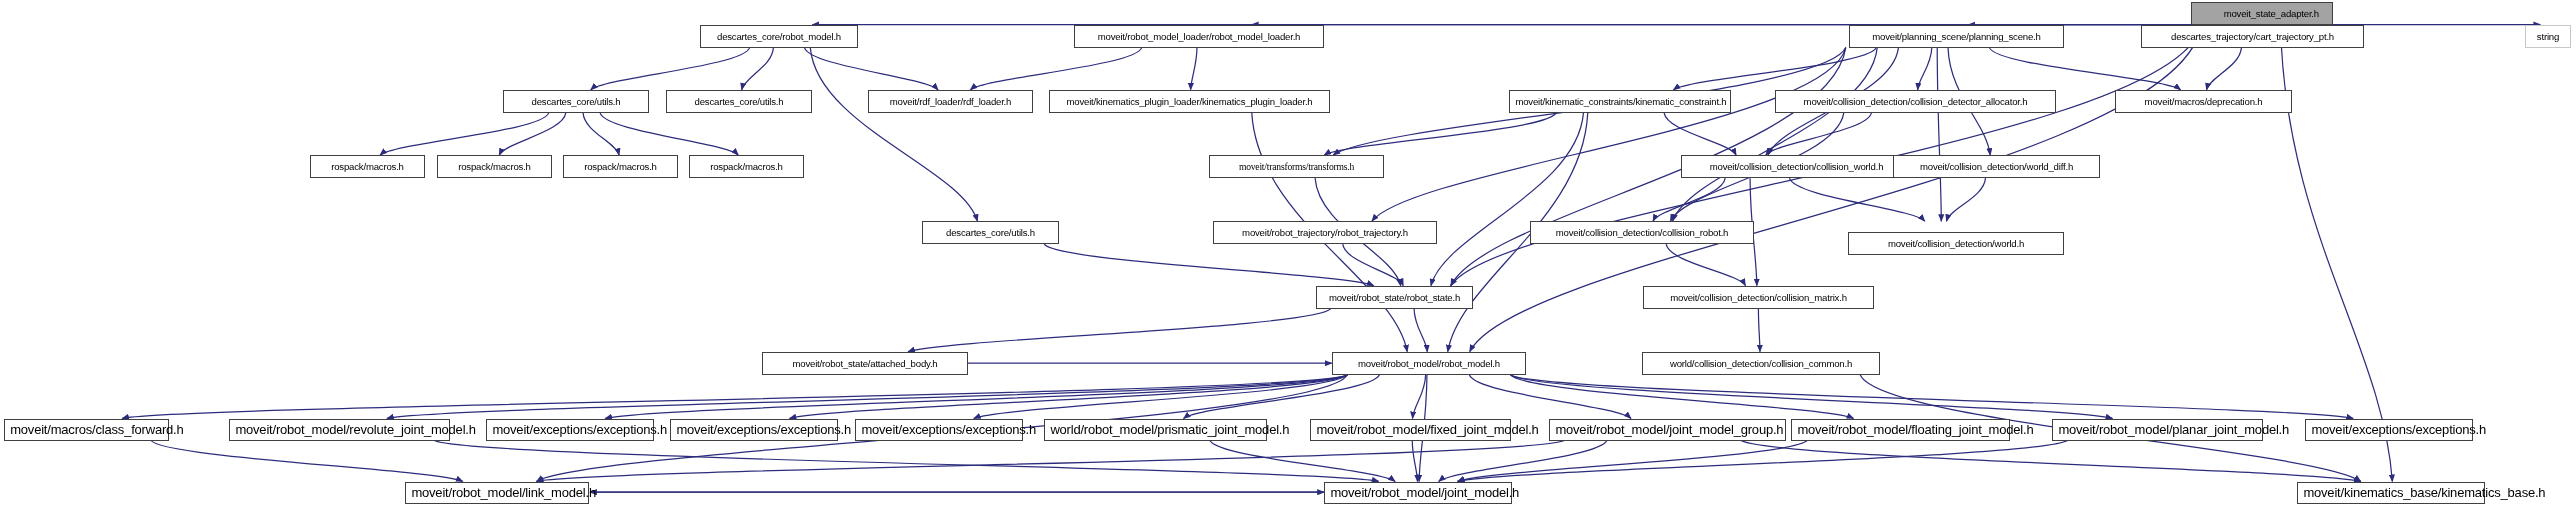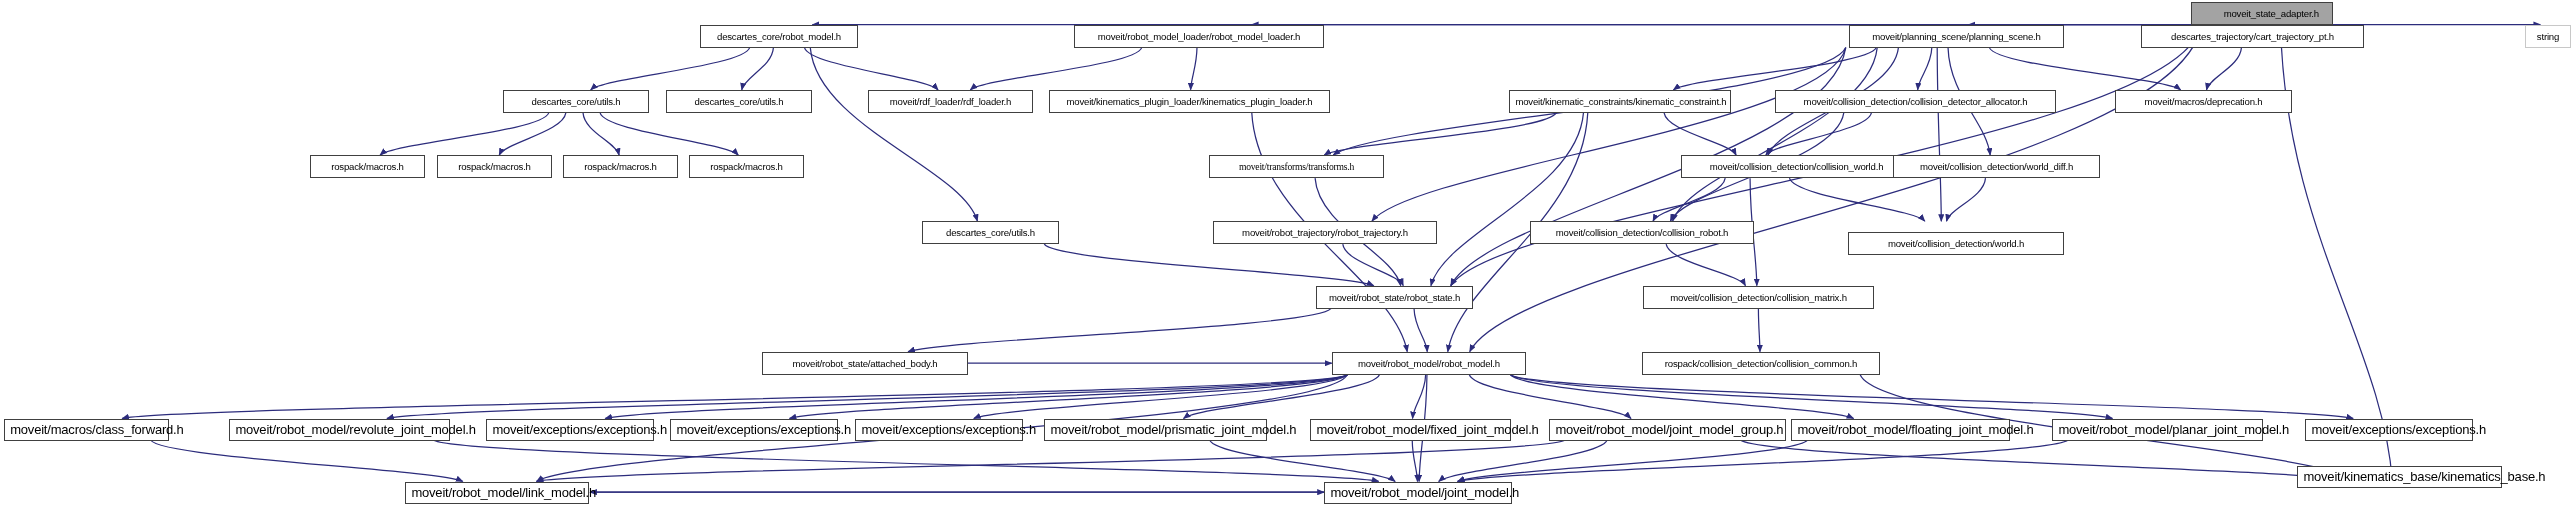--- a/index.html
+++ b/index.html
@@ -165,30 +165,30 @@
       <div class="node small" style="left: 1633px; top: 155px; width: 231px; margin-left: 48px;">moveit/collision_detection/collision_world.h</div>
       <div class="node small" style="left: 1893px; top: 155px; width: 207px;">moveit/collision_detection/world_diff.h</div>
       <div class="node small" style="left: 922px; top: 221px; width: 137px;">descartes_core/utils.h</div>
       <div class="node small" style="left: 1213px; top: 221px; width: 224px;">moveit/robot_trajectory/robot_trajectory.h</div>
       <div class="node small" style="left: 1530px; top: 221px; width: 224px;">moveit/collision_detection/collision_robot.h</div>
       <div class="node small" style="left: 1848px; top: 221px; width: 216px; margin-top: 11px;">moveit/collision_detection/world.h</div>
       <div class="node small" style="left: 1316px; top: 286px; width: 157px;">moveit/robot_state/robot_state.h</div>
       <div class="node small" style="left: 1643px; top: 286px; width: 231px;">moveit/collision_detection/collision_matrix.h</div>
       <div class="node small" style="left: 762px; top: 352px; width: 206px;">moveit/robot_state/attached_body.h</div>
       <div class="node small" style="left: 1332px; top: 352px; width: 194px;">moveit/robot_model/robot_model.h</div>
-      <div class="node small" style="left: 1642px; top: 352px; width: 238px;">rospack/collision_detection/collision_common.h</div>
+      <div class="node small" style="left: 1642px; top: 352px; width: 238px;">world/collision_detection/collision_common.h</div>
       <div class="node tiny" style="left: 3.8px; top: 419px; width: 165px;">moveit/macros/class_forward.h</div>
       <div class="node tiny" style="left: 229px; top: 419px; width: 221px;">moveit/robot_model/revolute_joint_model.h</div>
       <div class="node tiny" style="left: 486px; top: 419px; width: 168px;">moveit/exceptions/exceptions.h</div>
       <div class="node tiny" style="left: 670px; top: 419px; width: 168px;">moveit/exceptions/exceptions.h</div>
       <div class="node tiny" style="left: 855px; top: 419px; width: 168px;">moveit/exceptions/exceptions.h</div>
-      <div class="node tiny" style="left: 1044px; top: 419px; width: 223px;">moveit/robot_model/prismatic_joint_model.h</div>
+      <div class="node tiny" style="left: 1044px; top: 419px; width: 223px;">world/robot_model/prismatic_joint_model.h</div>
       <div class="node tiny" style="left: 1310px; top: 419px; width: 201px;">moveit/robot_model/fixed_joint_model.h</div>
       <div class="node tiny" style="left: 1549px; top: 419px; width: 237px;">moveit/robot_model/joint_model_group.h</div>
       <div class="node tiny" style="left: 1791px; top: 419px; width: 219px;">moveit/robot_model/floating_joint_model.h</div>
       <div class="node tiny" style="left: 2052px; top: 419px; width: 211px;">moveit/robot_model/planar_joint_model.h</div>
       <div class="node tiny" style="left: 2305px; top: 419px; width: 168px;">moveit/exceptions/exceptions.h</div>
       <div class="node tiny" style="left: 405px; top: 482px; width: 184px;">moveit/robot_model/link_model.h</div>
       <div class="node tiny" style="left: 1324px; top: 482px; width: 188px;">moveit/robot_model/joint_model.h</div>
-      <div class="node tiny" style="left: 2297px; top: 466px; width: 205px;">moveit/kinematics_base/kinematics_base.h</div>
+      <div class="node tiny" style="left: 2297px; top: 482px; width: 188px;">moveit/kinematics_base/kinematics_base.h</div>
     </div>
 </div>
 
 
 </body></html>

